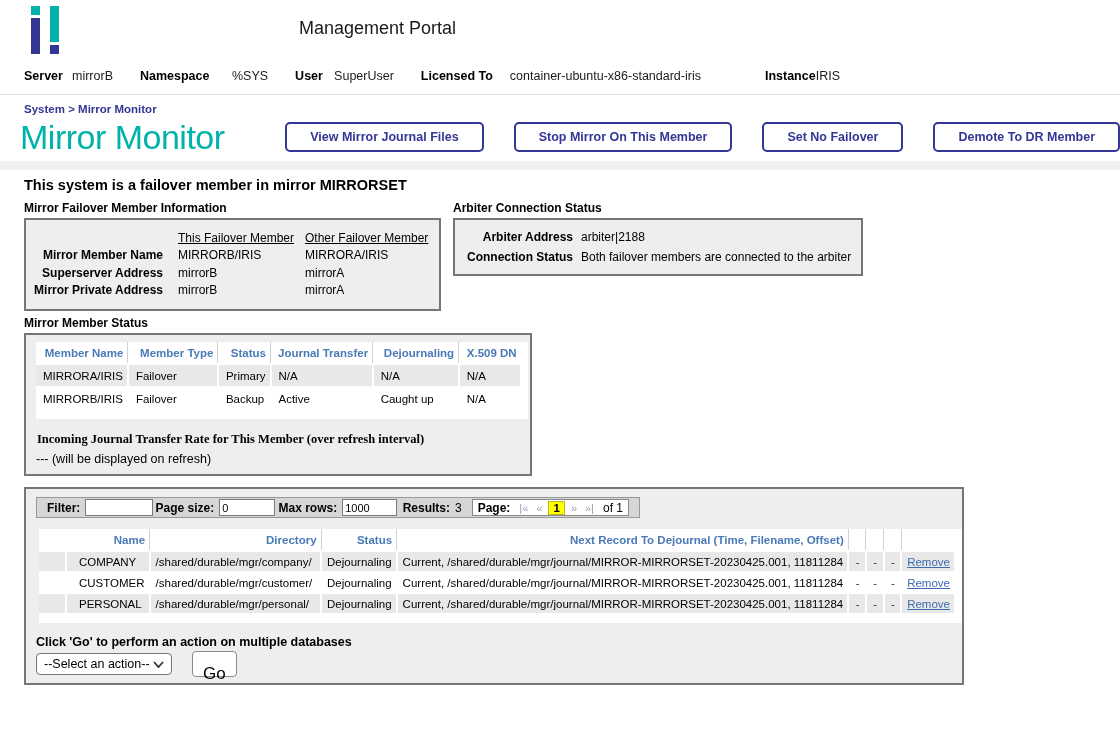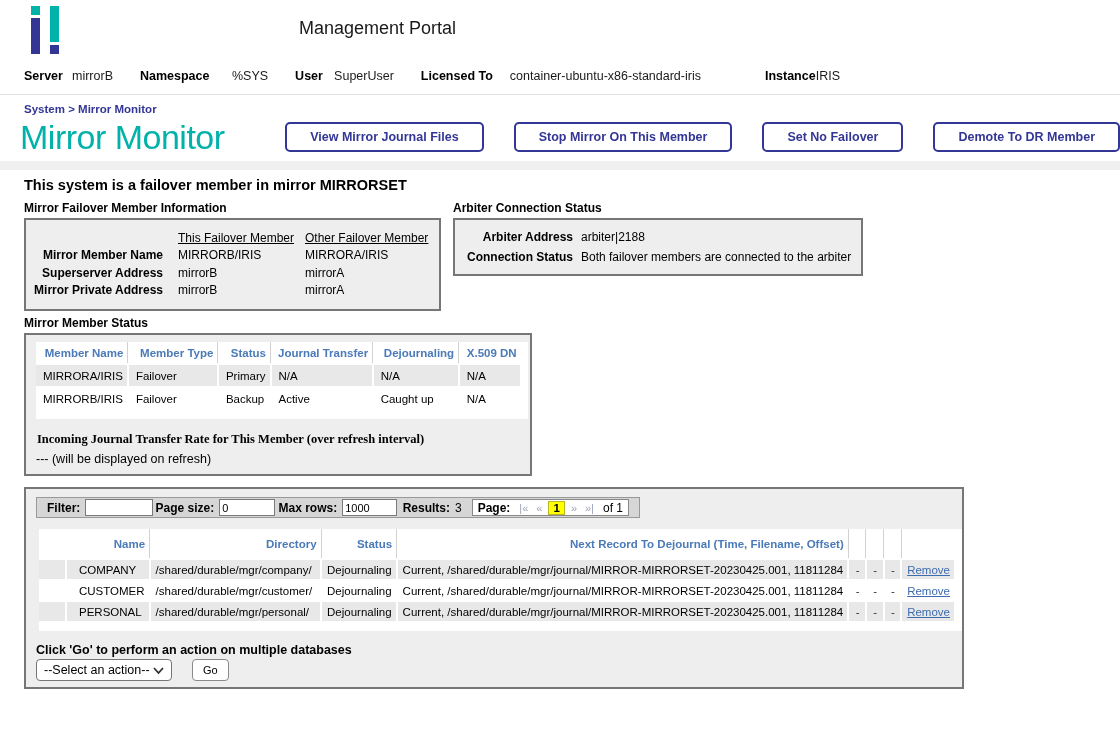--- a/index.html
+++ b/index.html
@@ -59,31 +59,31 @@
 .db-box { width:940px; padding:8px 0 6px 10px; }
 .filterbar { width:604px; height:21px; background:#d6d6d6; border:1px solid #999; display:flex; align-items:center; font-size:12px; padding:0 10px; }
 .filterbar .flabel { font-weight:bold; margin-right:5px; white-space:nowrap; }
 .filterbar input { border:1px solid #7a7a7a; height:17px; font-size:11px; font-family:inherit; padding:0 2px; }
 .gapA { width:14px; } .gapB { width:20px; } .gapC { width:34px; }
 .pagerbox { background:#fff; border:1px solid #888; height:17px; display:flex; align-items:center; padding:0 5px; margin-left:10px; white-space:nowrap; }
 .pagerbox .glyph { color:#9aa0b8; font-size:11px; margin:0 4px; }
 .pagerbox .cur { background:#ffff00; border:1px solid #b9b925; font-weight:bold; padding:0 4px; margin:0 2px; font-size:11.5px; }
 .pagerbox .of { margin-left:5px; }
 .dbwrap { margin-top:11px; margin-left:3px; }
-table.db th { height:30px; }
+table.db th { height:22px; }
 table.db td { height:21px; padding:2px 4px 2px 5px; }
 table.db th.lead { border-right:none; }
 table.db .lead { width:27px; min-width:27px; }
 table.db .namecol { padding-left:12px; }
 table.db td.dash { text-align:center; color:#333; }
 a.remove { color:#3e6cb0; }
 .db-note { font-weight:bold; font-size:12.5px; margin:12px 0 2px 0; }
 .action-row { display:flex; gap:20px; align-items:center; }
 .selectbox { width:136px; height:22px; border:1px solid #767676; border-radius:4px; background:#fff; font-size:12.5px; display:flex; align-items:center; padding:0 7px; justify-content:space-between; }
-.go-btn { border:1px solid #8a8a8a; border-radius:4px; background:#fff; padding:0 10px; font-size:11px; height:22px; font-family:inherit; }
+.go-btn { border:1px solid #8a8a8a; border-radius:4px; background:#fff; padding:12px 10px; font-size:17px; height:22px; font-family:inherit; }
 </style>
 </head>
 <body>
 
 <div class="header">
   <div class="logo">
     <svg width="30" height="48" viewBox="0 0 30 48">
       <rect x="1" y="0" width="9" height="9" fill="#00b2a9"></rect>
       <rect x="1" y="12" width="9" height="36" fill="#333695"></rect>
       <rect x="20" y="0" width="9" height="36" fill="#00b2a9"></rect>

